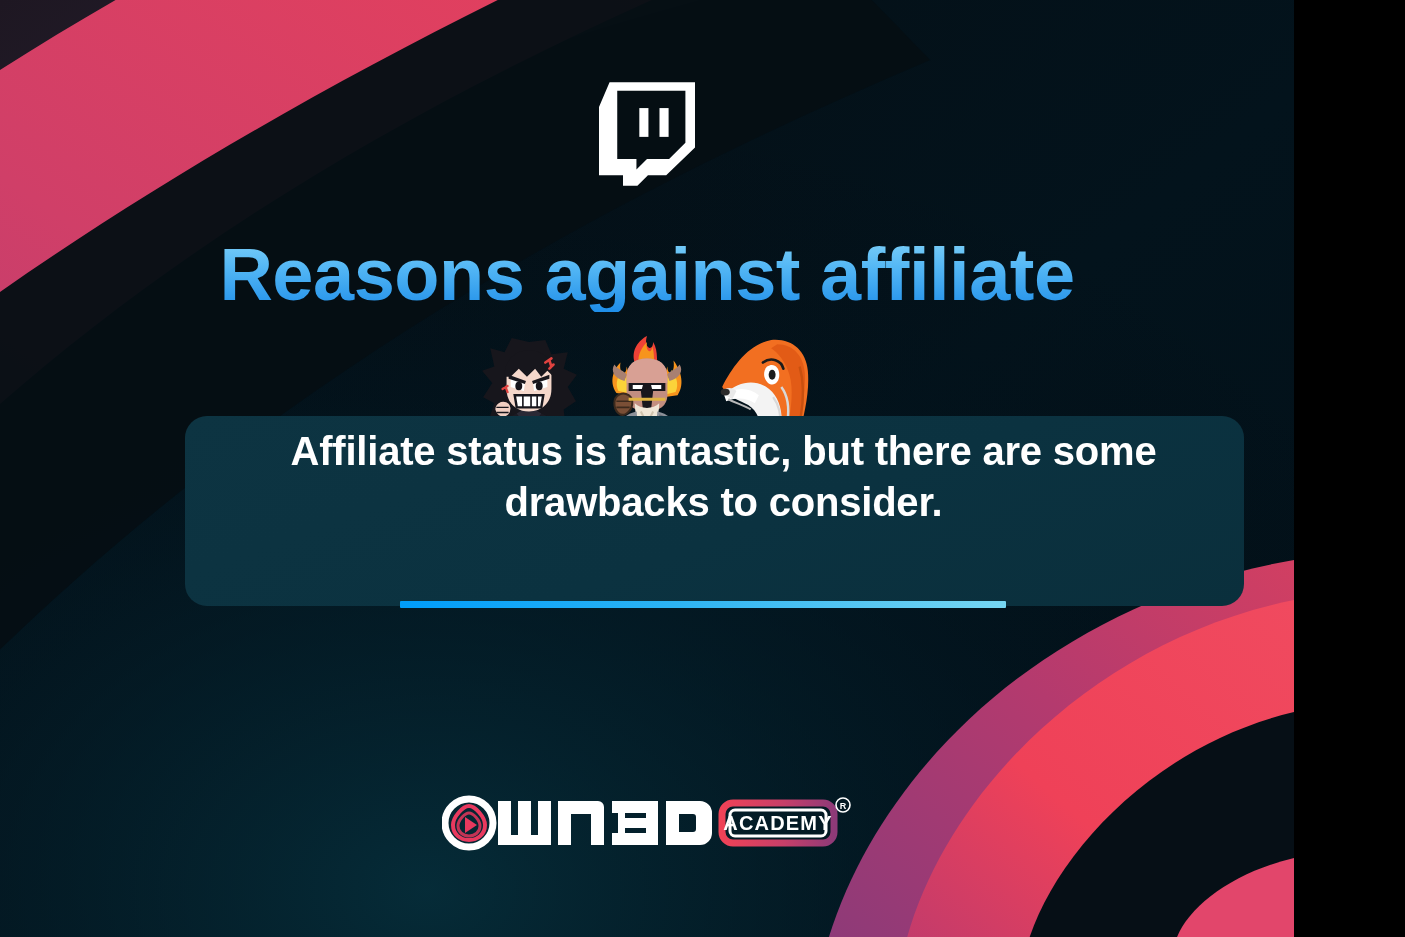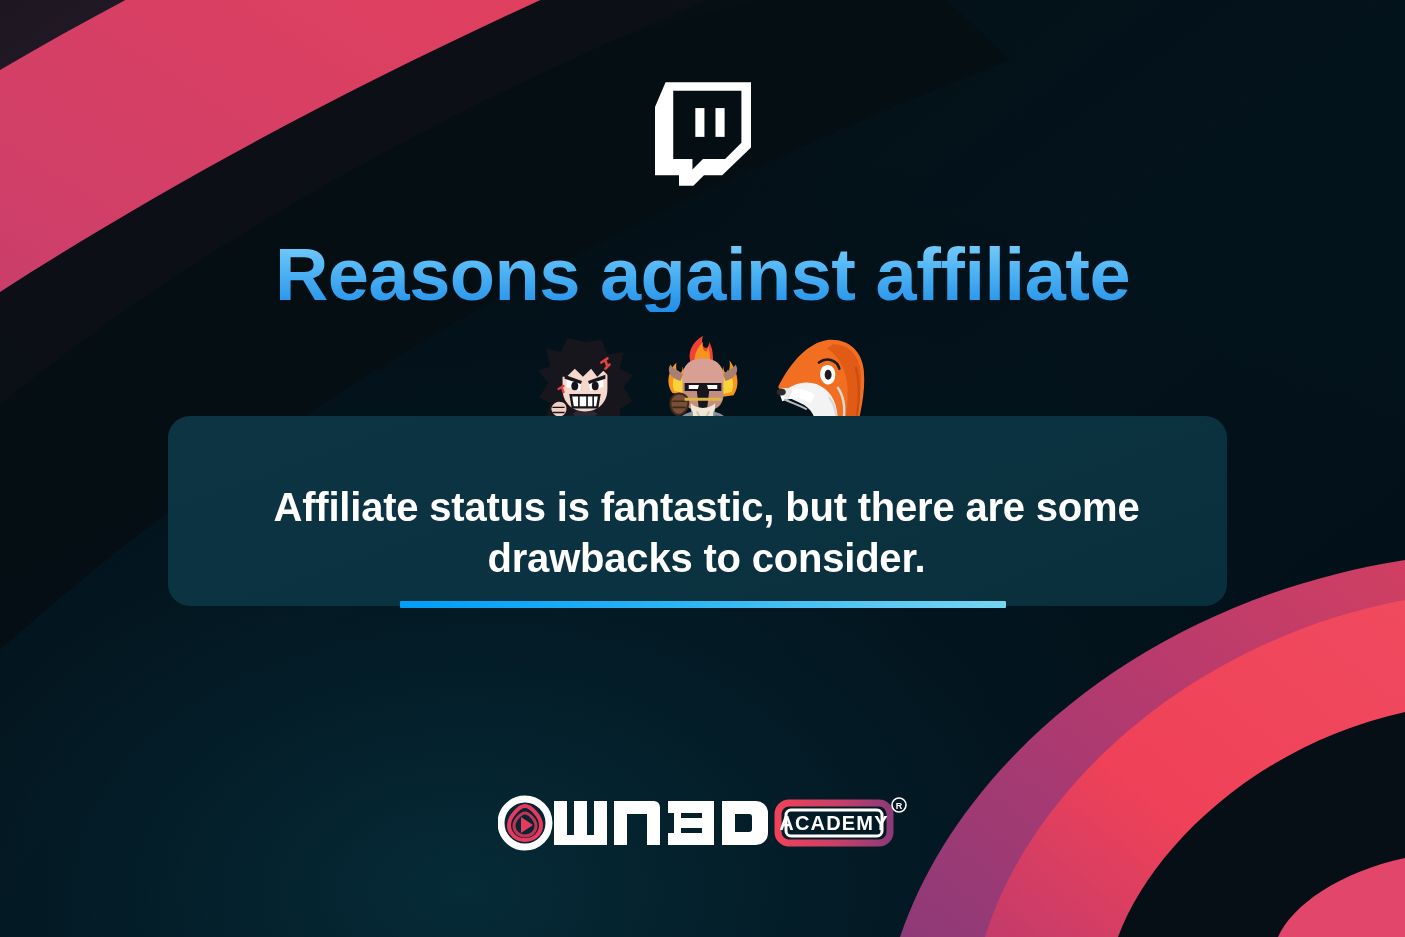--- a/index.html
+++ b/index.html
@@ -6,21 +6,21 @@
     margin: 0;
     padding: 0;
     background: #000;
   }
   body {
     font-family: "Liberation Sans", sans-serif;
   }
 
   #slide {
     position: relative;
-    width: 1405px;
+    width: 1294px;
     height: 937px;
     overflow: hidden;
     background: radial-gradient(ellipse 900px 700px at 30% 95%, #03222c 0%, #021119 55%, #010c12 100%);
   }
 
   
   .bg-layer {
     position: absolute;
     inset: 0;
     overflow: hidden;
@@ -65,28 +65,28 @@
   }
   .emote {
     width: 102px;
     height: 102px;
     display: block;
   }
 
   
   .card {
     position: absolute;
-    left: 168px;
+    left: 185px;
     top: 416px;
     width: 1059px;
     height: 190px;
     background: linear-gradient(160deg, #0d3442 0%, #0b3240 55%, #0a2f3c 100%);
     border-radius: 22px;
     display: flex;
-    align-items: flex-end;
+    align-items: flex-start;
     justify-content: center;
     box-sizing: border-box;
     padding: 10px 28px 22px 46px;
   }
   .card-text {
     text-align: center;
     color: #ffffff;
     font-size: 40px;
     font-weight: 700;
     line-height: 1.28;

